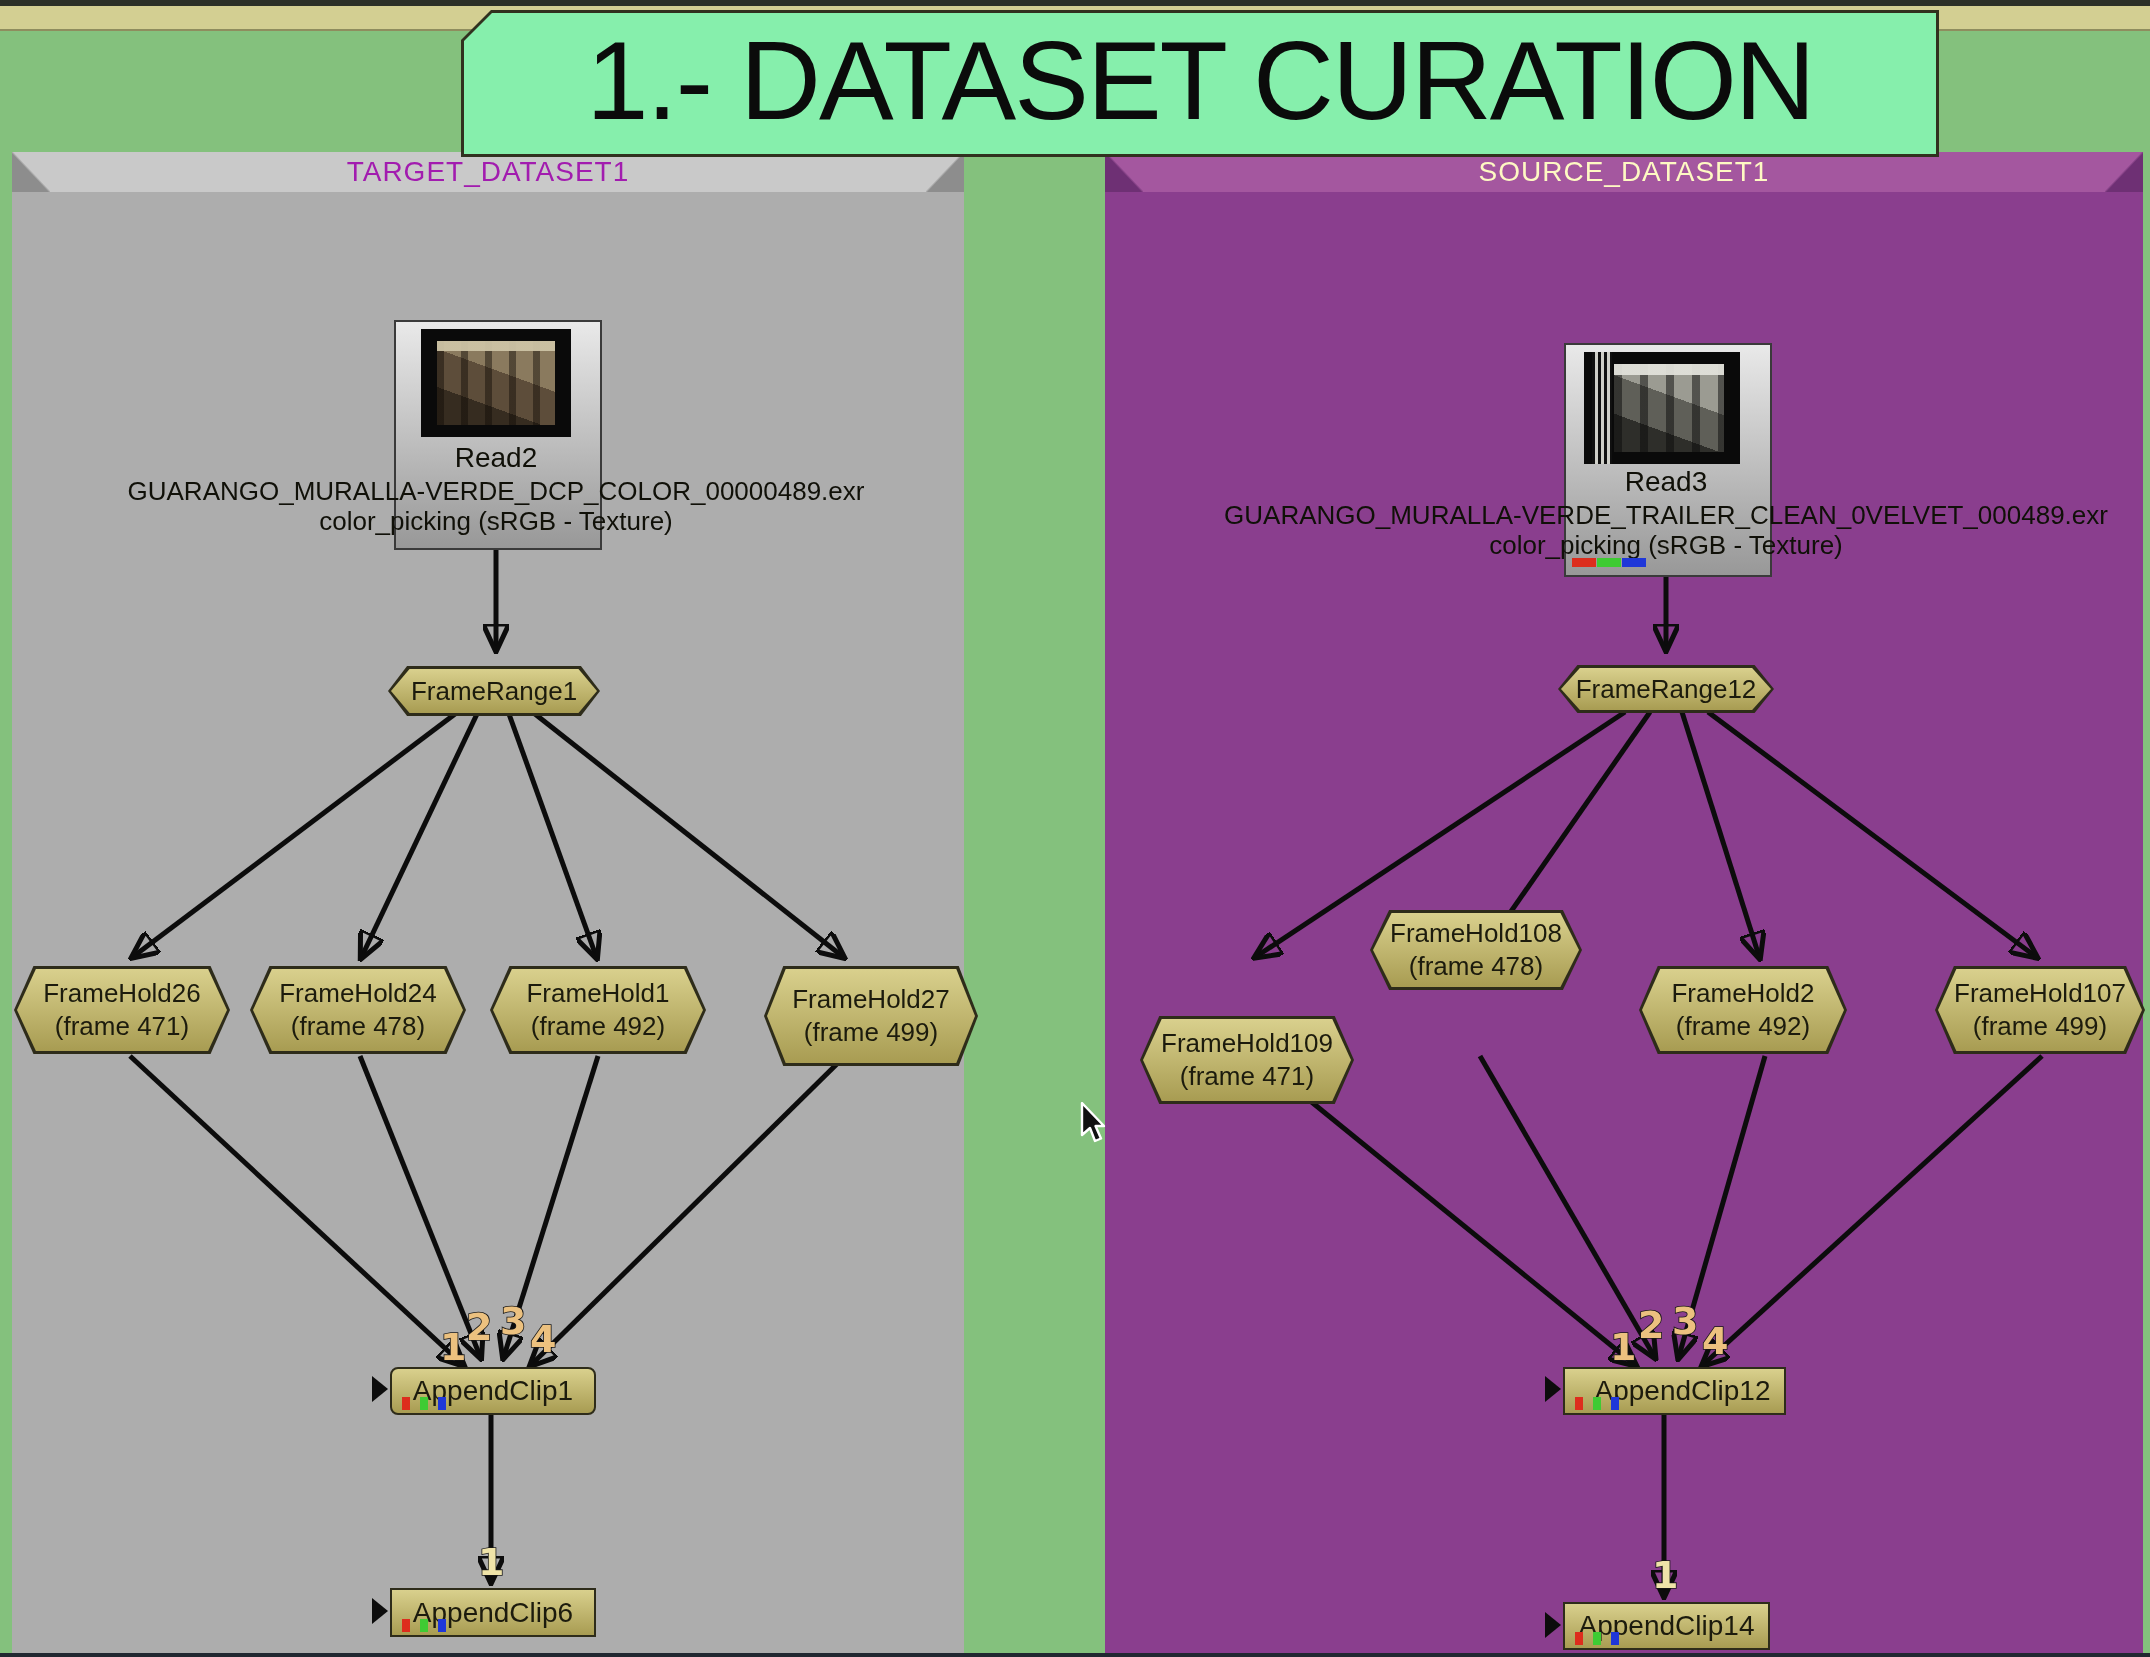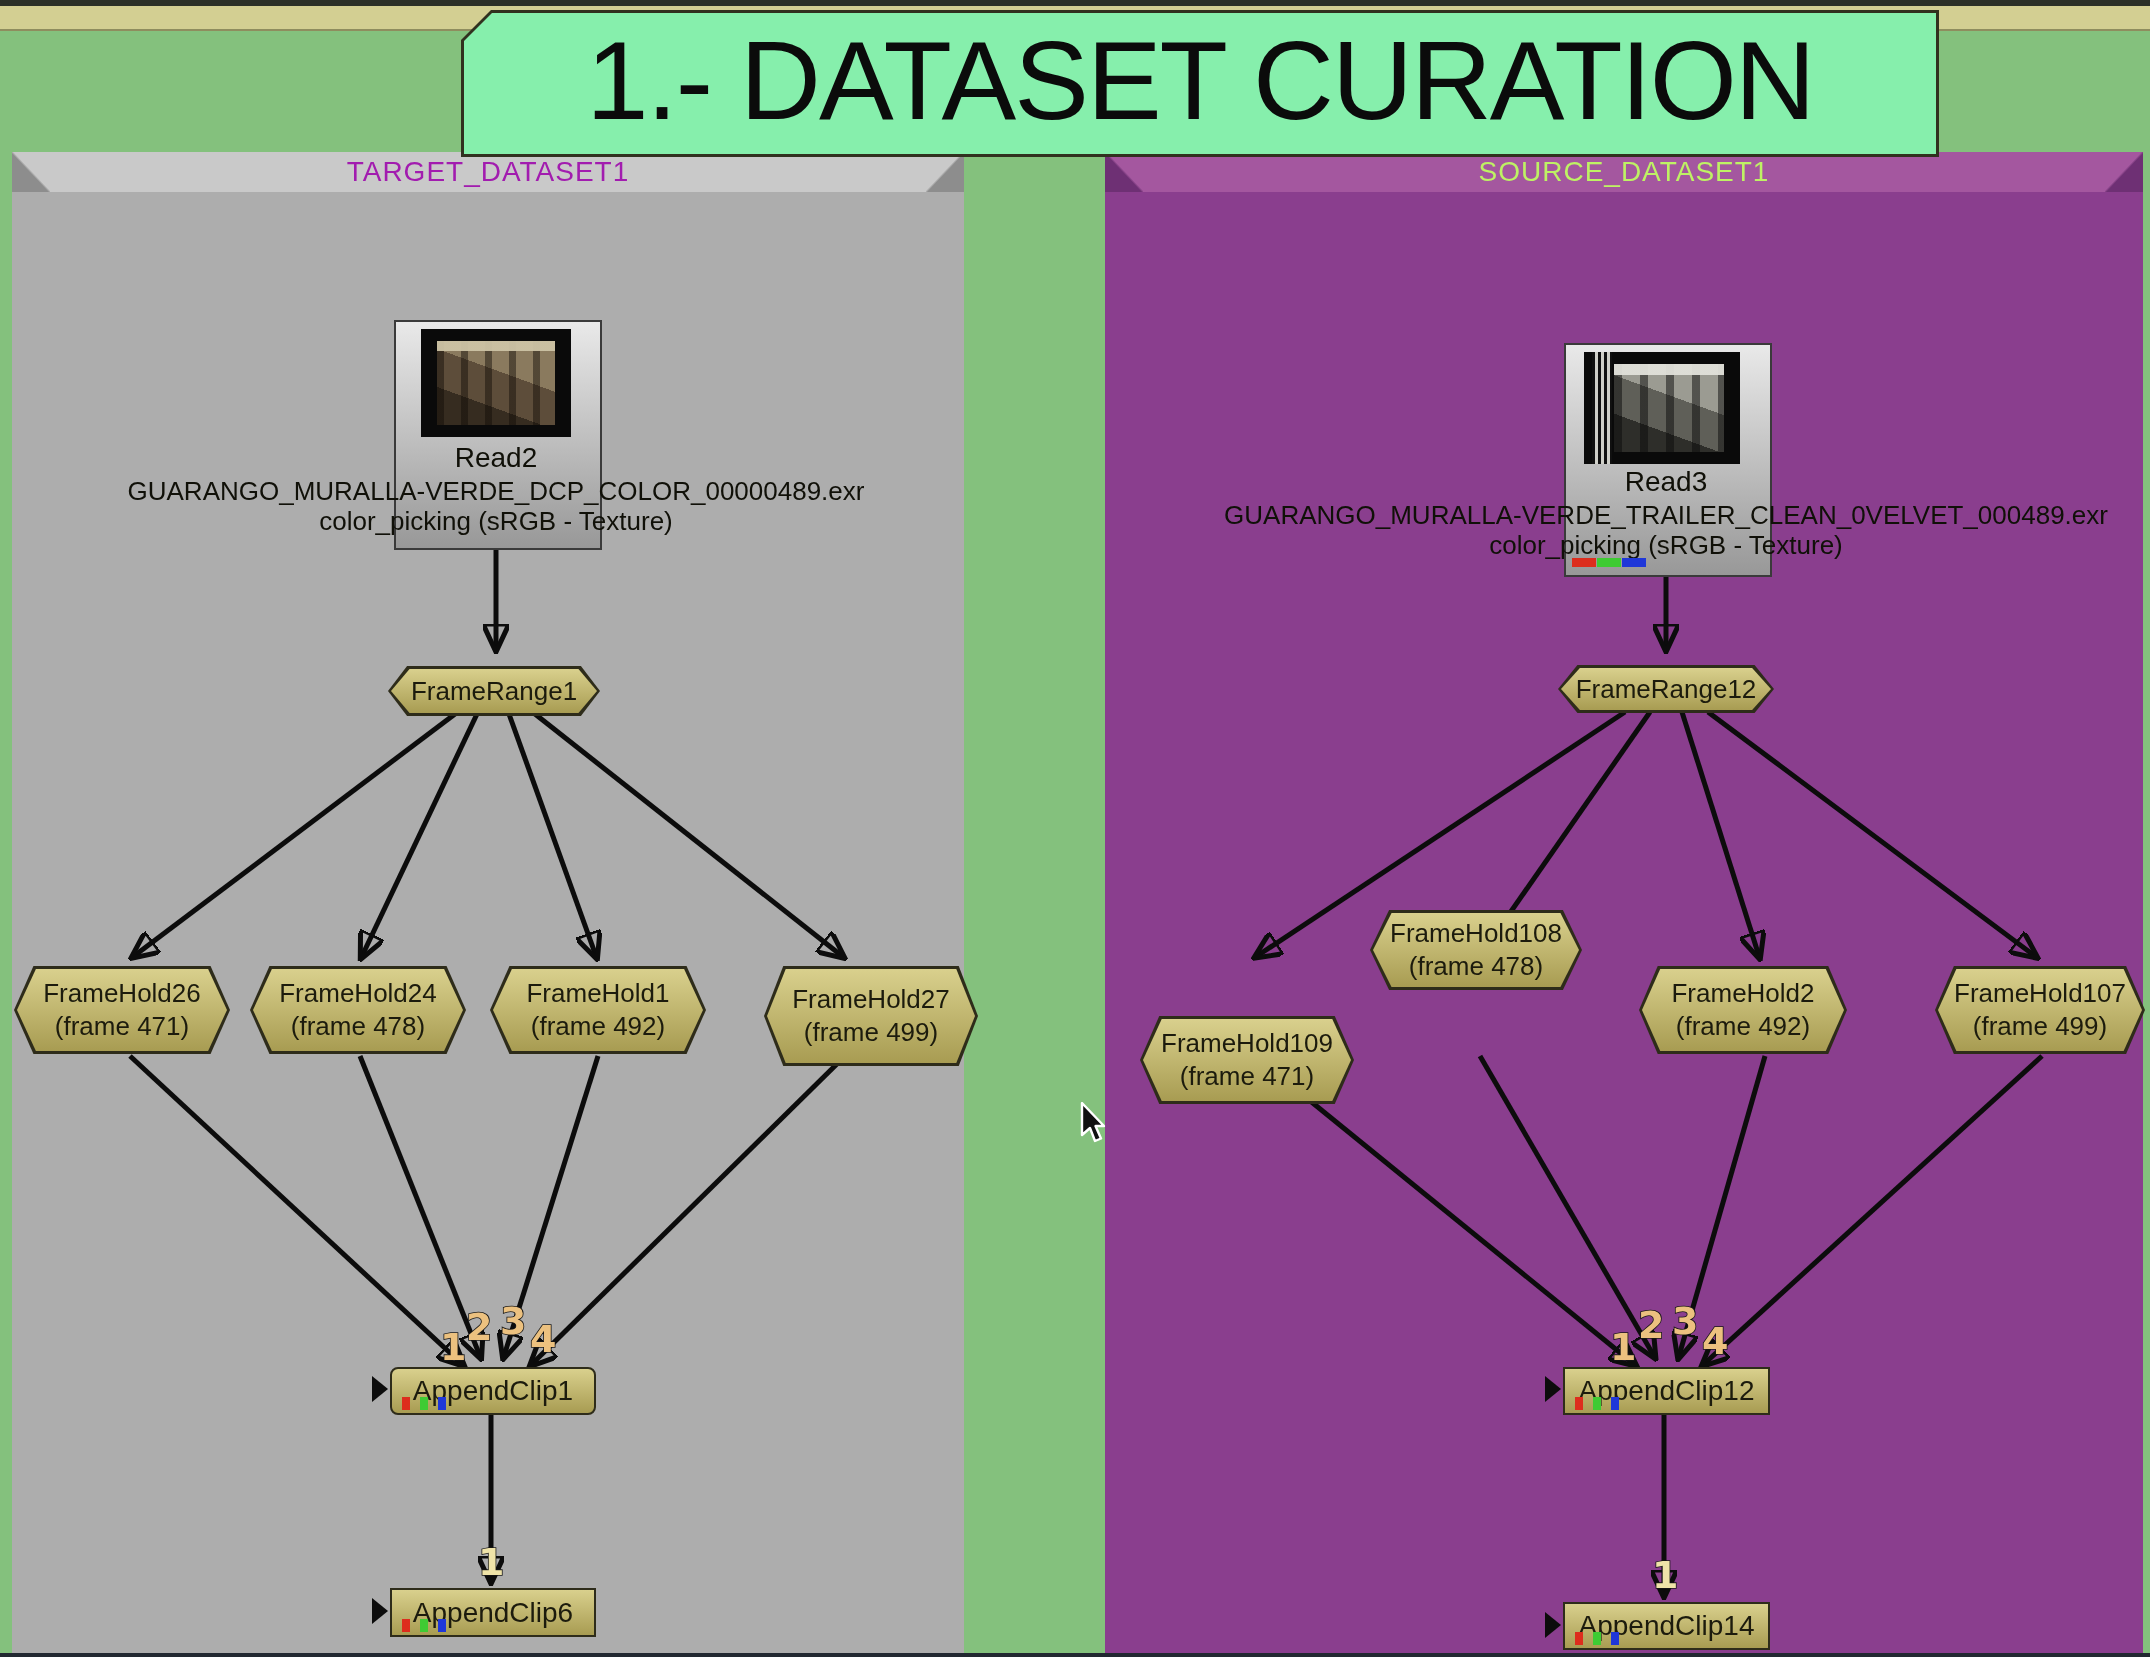--- a/index.html
+++ b/index.html
@@ -22,21 +22,21 @@
     display:flex;align-items:center;justify-content:center;}
   .banner-title{font-size:112px;letter-spacing:-2px;color:#0b0b0b;white-space:nowrap;padding-bottom:6px;}
   
   .backdrop{top:152px;height:1505px;z-index:1;}
   .bd-target{left:12px;width:952px;background:#adadad;}
   .bd-source{left:1105px;width:1038px;background:#8a3e8e;}
   .bd-header{position:absolute;left:38px;right:38px;top:0;height:40px;display:flex;align-items:center;justify-content:center;}
   .bd-target .bd-header{background:#c9c9c9;}
   .bd-source .bd-header{background:#a4579f;}
   .bd-title{font-size:28px;letter-spacing:1px;color:#a21caf;}
-  .bd-source .bd-title{color:#bef264;}
+  .bd-source .bd-title{color:#fef9c3;}
   .corner{position:absolute;top:0;width:38px;height:40px;}
   .bd-target .corner.l{left:0;background:linear-gradient(to bottom left,#c9c9c9 48%,#8d8d8d 52%);}
   .bd-target .corner.r{right:0;background:linear-gradient(to bottom right,#c9c9c9 48%,#8d8d8d 52%);}
   .bd-source .corner.l{left:0;background:linear-gradient(to bottom left,#a4579f 48%,#6e3074 52%);}
   .bd-source .corner.r{right:0;background:linear-gradient(to bottom right,#a4579f 48%,#6e3074 52%);}
   
   svg.edges{position:absolute;left:0;top:0;z-index:2;pointer-events:none;}
   svg.edges path,svg.edges line{stroke:#0c0c0c;stroke-width:5;fill:none;}
   .inNum{font-size:38px;font-weight:bold;fill:#ecc17f;stroke:#161616;stroke-width:1.6;paint-order:stroke;font-family:"DejaVu Sans",sans-serif;}
   .inNum.final{fill:#efe3a8;}
@@ -232,21 +232,21 @@
   </div>
 </div>
 <div class="abs hex" style="left:1935px;top:966px;width:210px;height:88px;">
   <div class="hex-in">
     <span class="hex-label">FrameHold107</span>
     <span class="hex-label">(frame 499)</span>
   </div>
 </div>
 
 <div class="abs side-arrow" style="left:1545px;top:1376px;"></div>
-<div class="abs rect-node" style="left:1563px;top:1367px;width:203px;height:44px;">
+<div class="abs rect-node" style="left:1563px;top:1367px;width:203px;height:44px;padding-left:16px;">
   <span class="rect-label">AppendClip12</span>
   <span class="rgb-dot c-r" style="left:10px;"></span>
   <span class="rgb-dot c-g" style="left:28px;"></span>
   <span class="rgb-dot c-b" style="left:46px;"></span>
 </div>
 
 <div class="abs side-arrow" style="left:1545px;top:1612px;"></div>
 <div class="abs rect-node" style="left:1563px;top:1602px;width:203px;height:44px;">
   <span class="rect-label">AppendClip14</span>
   <span class="rgb-dot c-r" style="left:10px;"></span>

